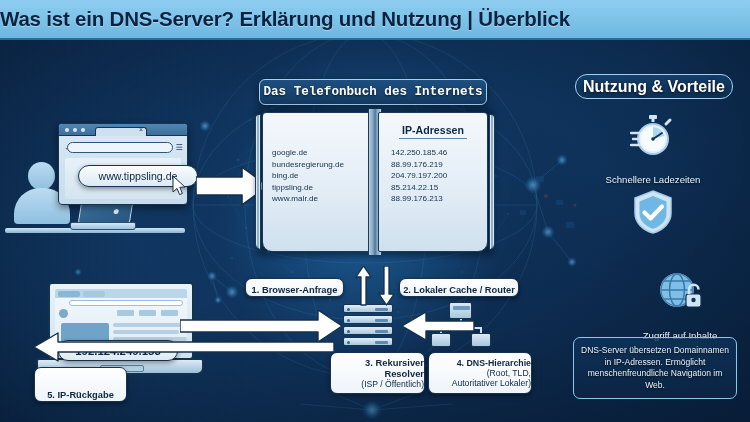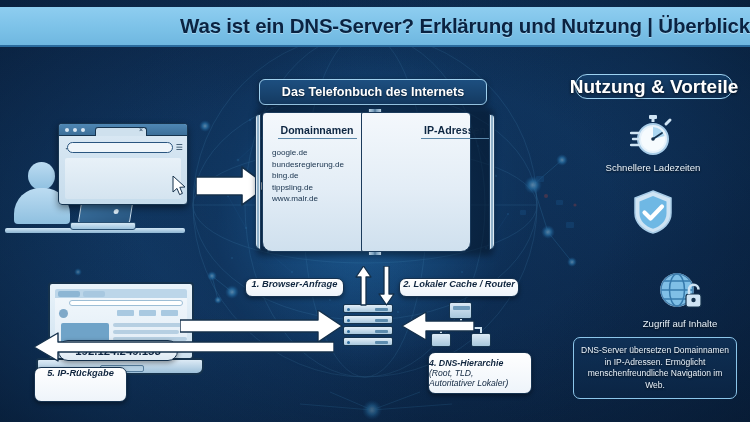--- a/index.html
+++ b/index.html
@@ -21,72 +21,72 @@
       linear-gradient(165deg,#123560 0%,#0d2d52 35%,#0b2546 70%,#0d2a4d 100%);
   }
   .bg-net { position:absolute; inset:0; opacity:.55; }
   .bg-vig {
     position:absolute; inset:0;
     background:radial-gradient(ellipse at 50% 50%, rgba(0,0,0,0) 45%, rgba(3,16,34,.55) 100%);
   }
 
   
   .titlebar {
-    position:absolute; left:0; top:7px; width:750px; height:40px;
+    position:absolute; left:0; top:0; width:750px; height:40px;
     background:linear-gradient(180deg,#8ecdf0 0%,#7cc2e8 55%,#6fb7e0 100%);
-    display:flex; align-items:center; justify-content:flex-end;
+    display:flex; align-items:center; justify-content:flex-start;
     border-bottom:2px solid #2a6b9e;
   }
   .titlebar span {
     font-size:20.5px; font-weight:bold; color:#0a2342;
     letter-spacing:-.2px; white-space:nowrap;
     text-shadow:0 1px 0 rgba(255,255,255,.35);
   }
 
   
   .pill {
     position:absolute;
     background:linear-gradient(180deg,#ffffff 0%,#eef4fa 100%);
     border:1.6px solid #16324f;
     border-radius:7px;
     color:#10263f;
     font-weight:bold;
-    display:flex; align-items:flex-start; justify-content:center;
+    display:flex; align-items:flex-end; justify-content:center;
     text-align:center;
     box-shadow:0 2px 4px rgba(0,0,0,.38);
     line-height:1.18;
-    font-style:italic;
   }
 
   
   .book-banner {
     position:absolute; left:259px; top:79px; width:228px; height:26px;
     background:linear-gradient(180deg,#1d4f80 0%,#143a61 100%);
     border:1.5px solid #9fd0ee; border-radius:6px;
     display:flex; align-items:center; justify-content:center;
     box-shadow:0 2px 6px rgba(0,0,0,.45);
+    font-family:Liberation Mono, monospace;
   }
   .book-banner span {
     color:#fff; font-size:12.6px; font-weight:bold; white-space:nowrap;
     text-shadow:0 1px 2px rgba(0,0,0,.6);
   }
 
   
   .book { position:absolute; left:262px; top:112px; width:226px; height:140px; }
   .book-shadow{
     position:absolute; left:-6px; top:-4px; width:238px; height:148px;
     background:rgba(4,18,36,.55); border-radius:6px; filter:blur(3px);
   }
   .page {
     position:absolute; top:0; height:140px; width:110px;
     background:linear-gradient(180deg,#f4f8fc 0%,#e3edf6 55%,#cfe0ee 100%);
     border:1.4px solid #1b3b5c;
   }
   .page.left { left:0; border-radius:4px 2px 2px 10px; }
-  .page.right{ right:17px; border-radius:2px 4px 10px 2px;padding-left:39px; }
+  .page.right{ right:0; border-radius:2px 4px 10px 2px; }
   .spine {
     position:absolute; left:106px; top:-3px; width:14px; height:146px;
     background:linear-gradient(90deg,#b9cfe0 0%,#7fa3c0 35%,#4d7697 50%,#7fa3c0 65%,#b9cfe0 100%);
     border-left:1.4px solid #1b3b5c; border-right:1.4px solid #1b3b5c;
   }
   .page-edge {
     position:absolute; top:2px; height:136px; width:6px;
     background:repeating-linear-gradient(90deg,#dde9f3 0 1.4px,#8fb0c9 1.4px 2.6px);
     border:1px solid #1b3b5c;
   }
@@ -217,25 +217,25 @@
   
   .arrow-svg { position:absolute; pointer-events:none; }
 
   
   .rp-title {
     position:absolute; left:575px; top:74px; width:158px; height:25px;
     border:1.6px solid #9ed3f2; border-radius:12px;
     background:linear-gradient(180deg,rgba(24,72,120,.65),rgba(15,48,84,.65));
     display:flex; align-items:center; justify-content:center;
   }
-  .rp-title span { color:#ffffff; font-size:19px; font-weight:bold; white-space:nowrap;
+  .rp-title span { color:#ffffff; font-size:16px; font-weight:bold; white-space:nowrap;
                    text-shadow:0 1px 3px rgba(0,0,0,.7); }
   .benefit { position:absolute; width:190px; text-align:center; }
   .benefit .b-ico { height:48px; display:flex; align-items:center; justify-content:center; }
-  .benefit .b-lbl { font-size:9.6px; color:#e9f3fb; line-height:11.6px; margin-top:2px;
+  .benefit .b-lbl { font-size:9.6px; color:#e9f3fb; line-height:11.6px; margin-top:14px;
                     text-shadow:0 1px 2px rgba(0,0,0,.75); }
 
   .summary {
     position:absolute; left:573px; top:337px; width:164px; height:62px;
     border:1.4px solid #8cc6ea; border-radius:7px;
     background:linear-gradient(180deg,rgba(16,52,92,.72),rgba(11,38,70,.72));
     display:flex; align-items:center; justify-content:center; padding:2px 5px;
   }
   .summary span { font-size:8.5px; color:#eaf3fb; line-height:11.5px; text-align:center;
                   text-shadow:0 1px 2px rgba(0,0,0,.7); }
@@ -364,56 +364,63 @@
       <div class="br-dot" style="left:14px"></div>
       <div class="br-dot" style="left:22px"></div>
       <div class="br-tab"></div>
     </div>
     <div class="br-nav">←→↻</div>
     <div class="br-urlbar"></div>
     <div class="br-menu">☰</div>
     <div class="br-body"></div>
   </div>
 
+  <div class="url-bubble">
+    <span>www.tippsling.de</span>
+  </div>
   <svg class="cursor-ptr" viewBox="0 0 16 20">
     <polygon points="1,0 1,16 5,12.4 7.6,18.6 10.4,17.4 7.8,11.3 13,11" fill="#ffffff" stroke="#123css" stroke-width="0"></polygon>
     <polygon points="1,0 1,16 5,12.4 7.6,18.6 10.4,17.4 7.8,11.3 13,11" fill="none" stroke="#14304b" stroke-width="1"></polygon>
   </svg>
 
   <svg class="arrow-svg" style="left:196px; top:164px;" width="78" height="46">
     <polygon points="0,13 46,13 46,3 72,22 46,41 46,31 0,31" fill="#ffffff" stroke="#14304b" stroke-width="1.6" stroke-linejoin="round"></polygon>
   </svg>
 
   <div class="book-banner">
     <span>Das Telefonbuch des Internets</span>
   </div>
 
   <div class="book">
     <div class="book-shadow"></div>
     <div class="page-edge l"></div>
     <div class="page-edge r"></div>
 
     <div class="page left">
-      <div class="col-head">
-        <u>Domainnamen</u>
-      </div>
       <div class="col-list">
         <div>google.de</div>
         <div>bundesregierung.de</div>
         <div>bing.de</div>
         <div>tippsling.de</div>
         <div>www.malr.de</div>
       </div>
     </div>
 
     <div class="spine"></div>
 
     <div class="page right">
       <div class="col-head">
         <u>IP-Adressen</u>
+      </div>
+      <div class="col-list">
+        <div>142.250.185.46</div>
+        <div>88.99.176.219</div>
+        <div>204.79.197.200</div>
+        <div>85.214.22.15</div>
+        <div>88.99.176.213</div>
       </div>
     </div>
   </div>
 
   <div class="laptop2">
     <div class="lp-lid">
       <div class="lp-screen">
         <div class="lp-topbar">
           <div class="lp-tab"></div>
           <div class="lp-tab2"></div>
@@ -484,20 +491,25 @@
   </svg>
   <svg class="arrow-svg" style="left:18px; top:332px;" width="316" height="30">
     <polygon points="316,10 40,10 40,1 16,15 40,29 40,20 316,20" fill="#ffffff" stroke="#14304b" stroke-width="1.4" stroke-linejoin="round"></polygon>
   </svg>
 
   <div class="pill" id="step1">
     <span>1. Browser-Anfrage</span>
   </div>
   <div class="pill" id="step2">
     <span>2. Lokaler Cache / Router</span>
+  </div>
+  <div class="pill" id="step3">
+    <span>3. Rekursiver</span>
+    <span>Resolver</span>
+    <span class="l3">(ISP / Öffentlich)</span>
   </div>
   <div class="pill" id="step4">
     <span>4. DNS-Hierarchie</span>
     <span class="l2">(Root, TLD,</span>
     <span class="l3">Autoritativer Lokaler)</span>
   </div>
   <div class="pill" id="step5">
     <span>5. IP-Rückgabe</span>
   </div>
 

